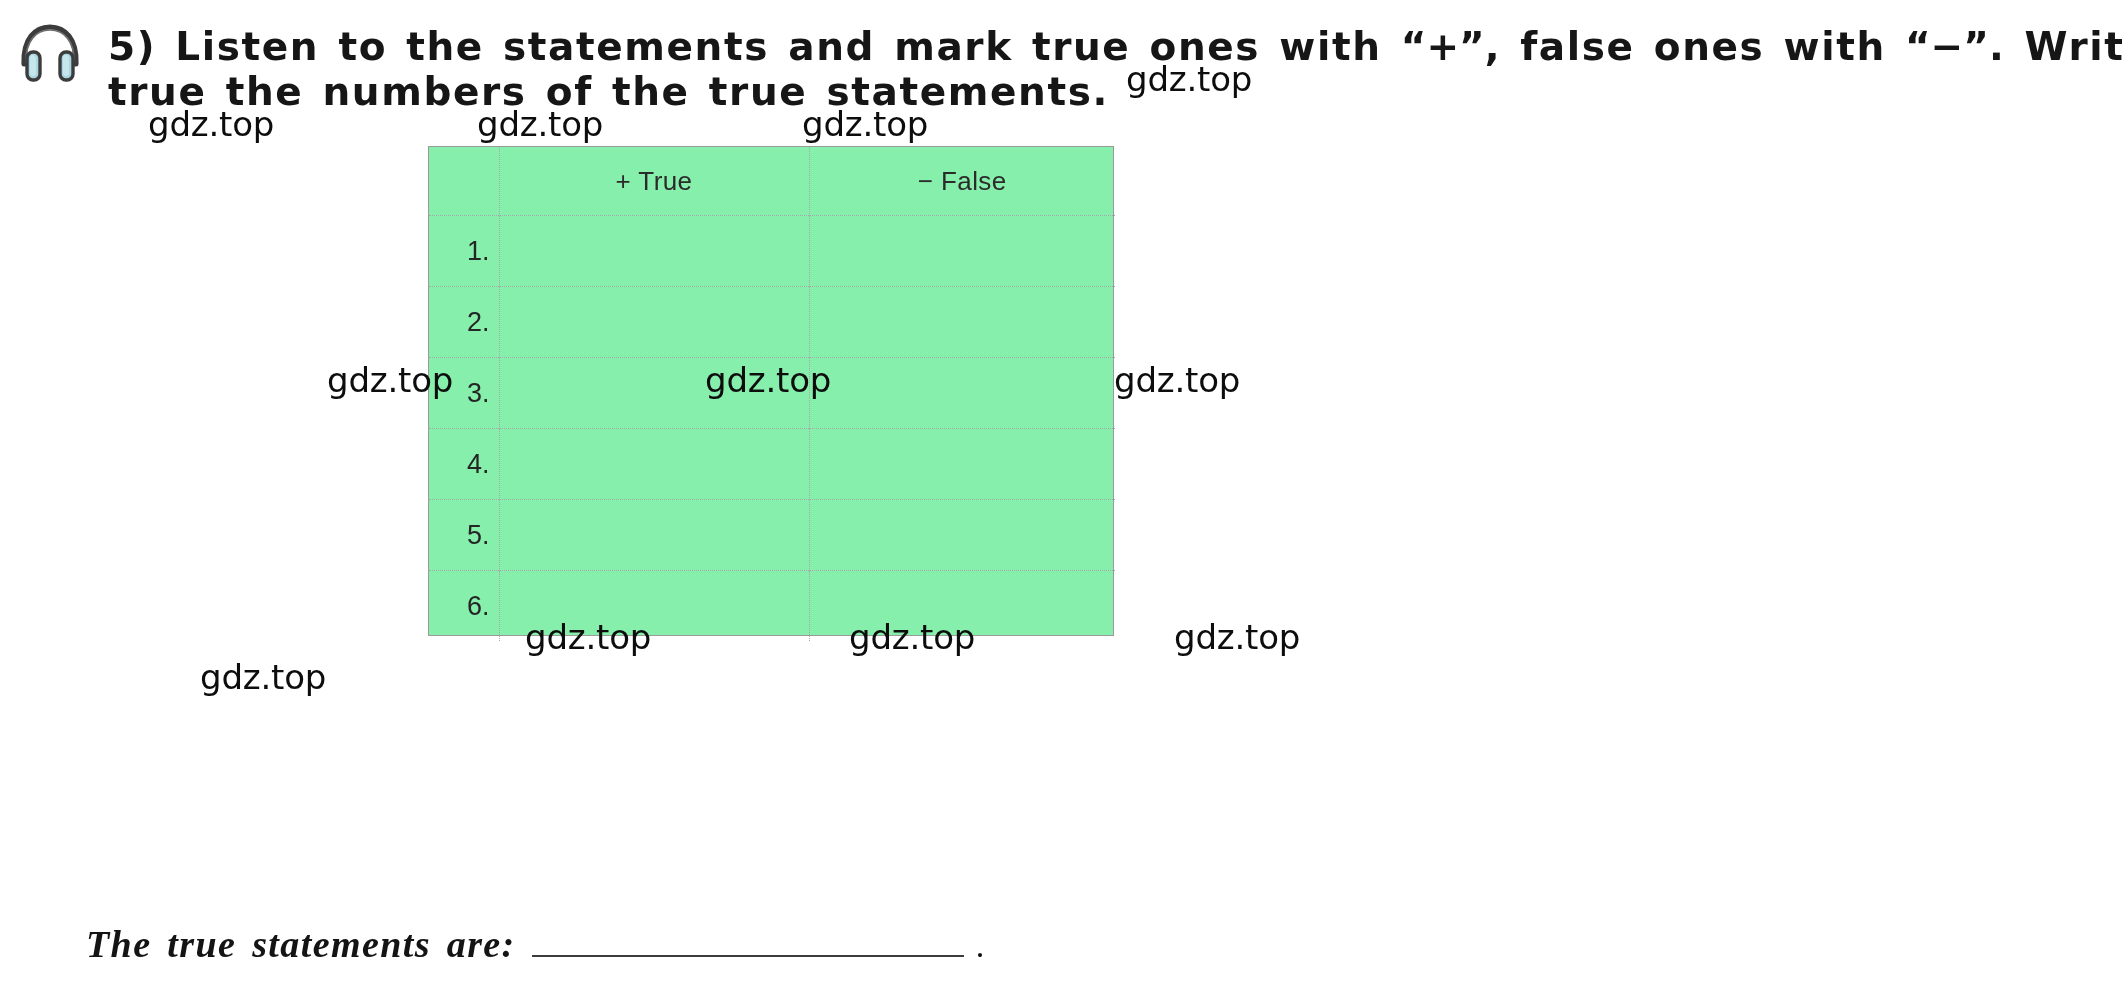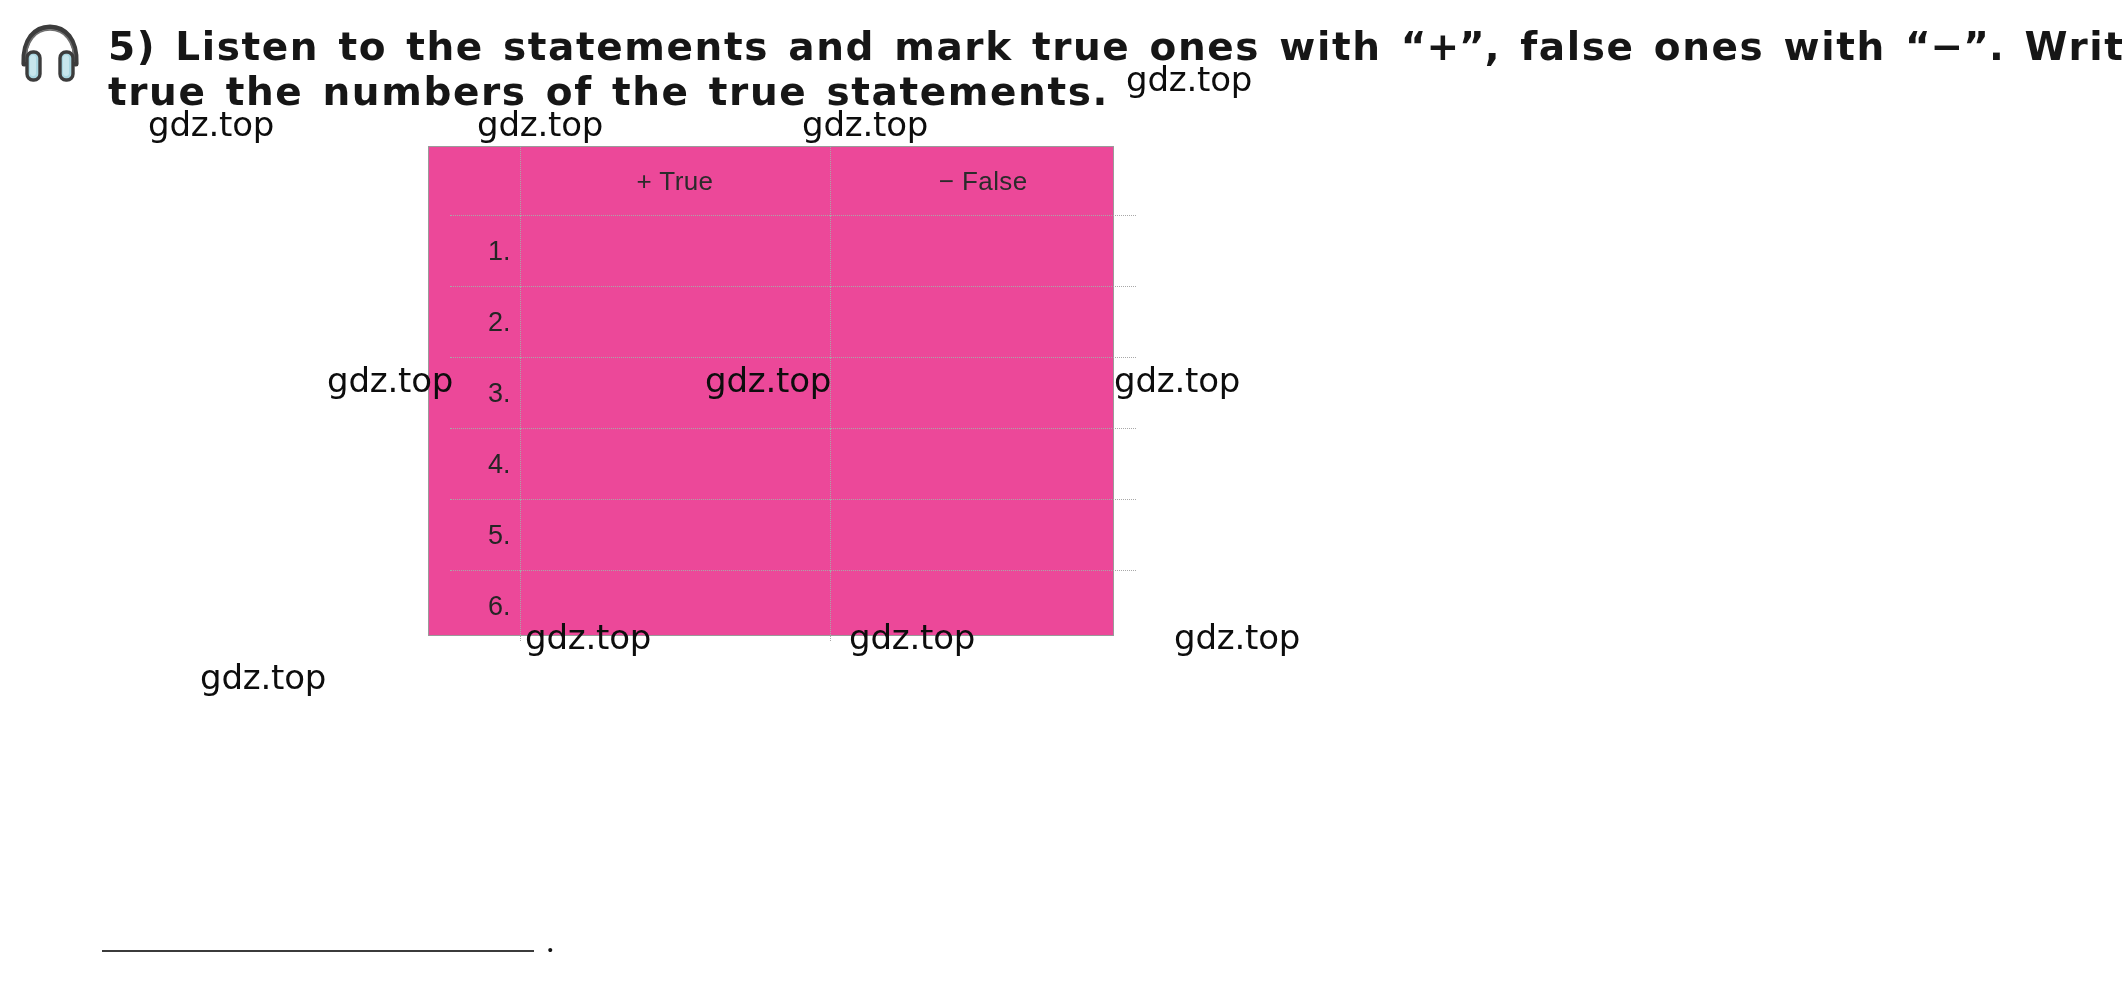--- a/index.html
+++ b/index.html
@@ -53,22 +53,21 @@
 
   
   #truefalse-table {
     position: absolute;
     left: 428px;
     top: 146px;
     width: 686px;
     height: 490px;
     border: 1.4px solid #9a9a9a;
     box-sizing: border-box;
-    background: #ec4899;
-    padding-left: 21px;
+    background: #86efac;
   }
   #truefalse-table table {
     border-collapse: collapse;
     width: 100%;
     height: 100%;
     table-layout: fixed;
   }
   #truefalse-table col.c-num   { width: 70px; }
   #truefalse-table col.c-true  { width: 310px; }
   #truefalse-table col.c-false { width: 306px; }
@@ -212,20 +211,21 @@
       <tr class="row-line">
         <td class="num-cell">6.</td>
         <td class="sep-left"></td>
         <td class="sep-left"></td>
       </tr>
     </tbody>
   </table>
 </div>
 
 <div id="answer-row">
+  <span id="answer-label">The true statements are:</span>
   <span id="answer-blank"></span>
   <span id="answer-period">.</span>
 </div>
 
 <div id="watermark-layer">
     <span class="watermark" style="left: 148px; top: 104px;">gdz.top</span>
     <span class="watermark" style="left: 477px; top: 104px;">gdz.top</span>
     <span class="watermark" style="left: 802px; top: 104px;">gdz.top</span>
     <span class="watermark" style="left: 1126px; top: 59px;">gdz.top</span>
     <span class="watermark" style="left: 327px; top: 360px;">gdz.top</span>

